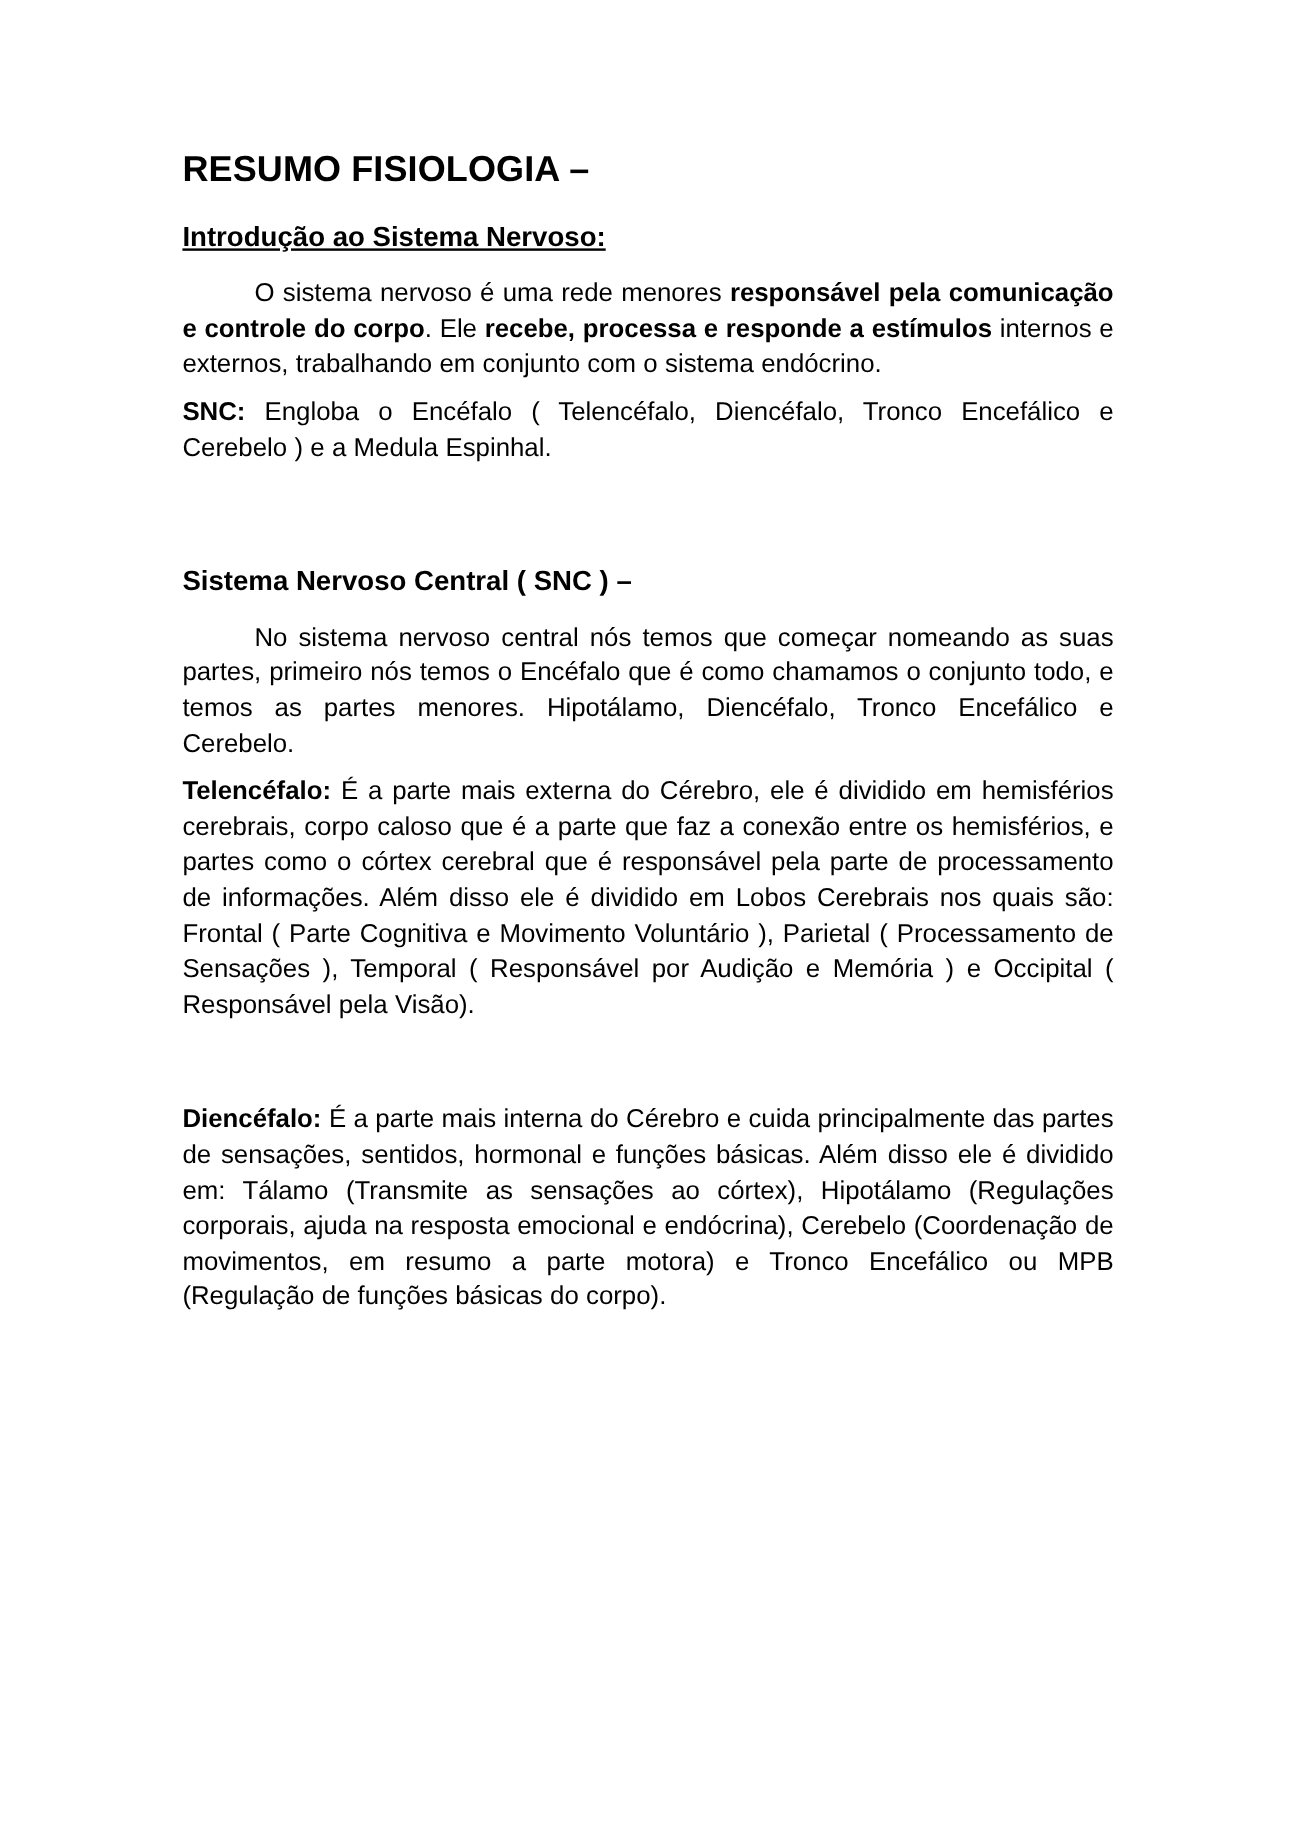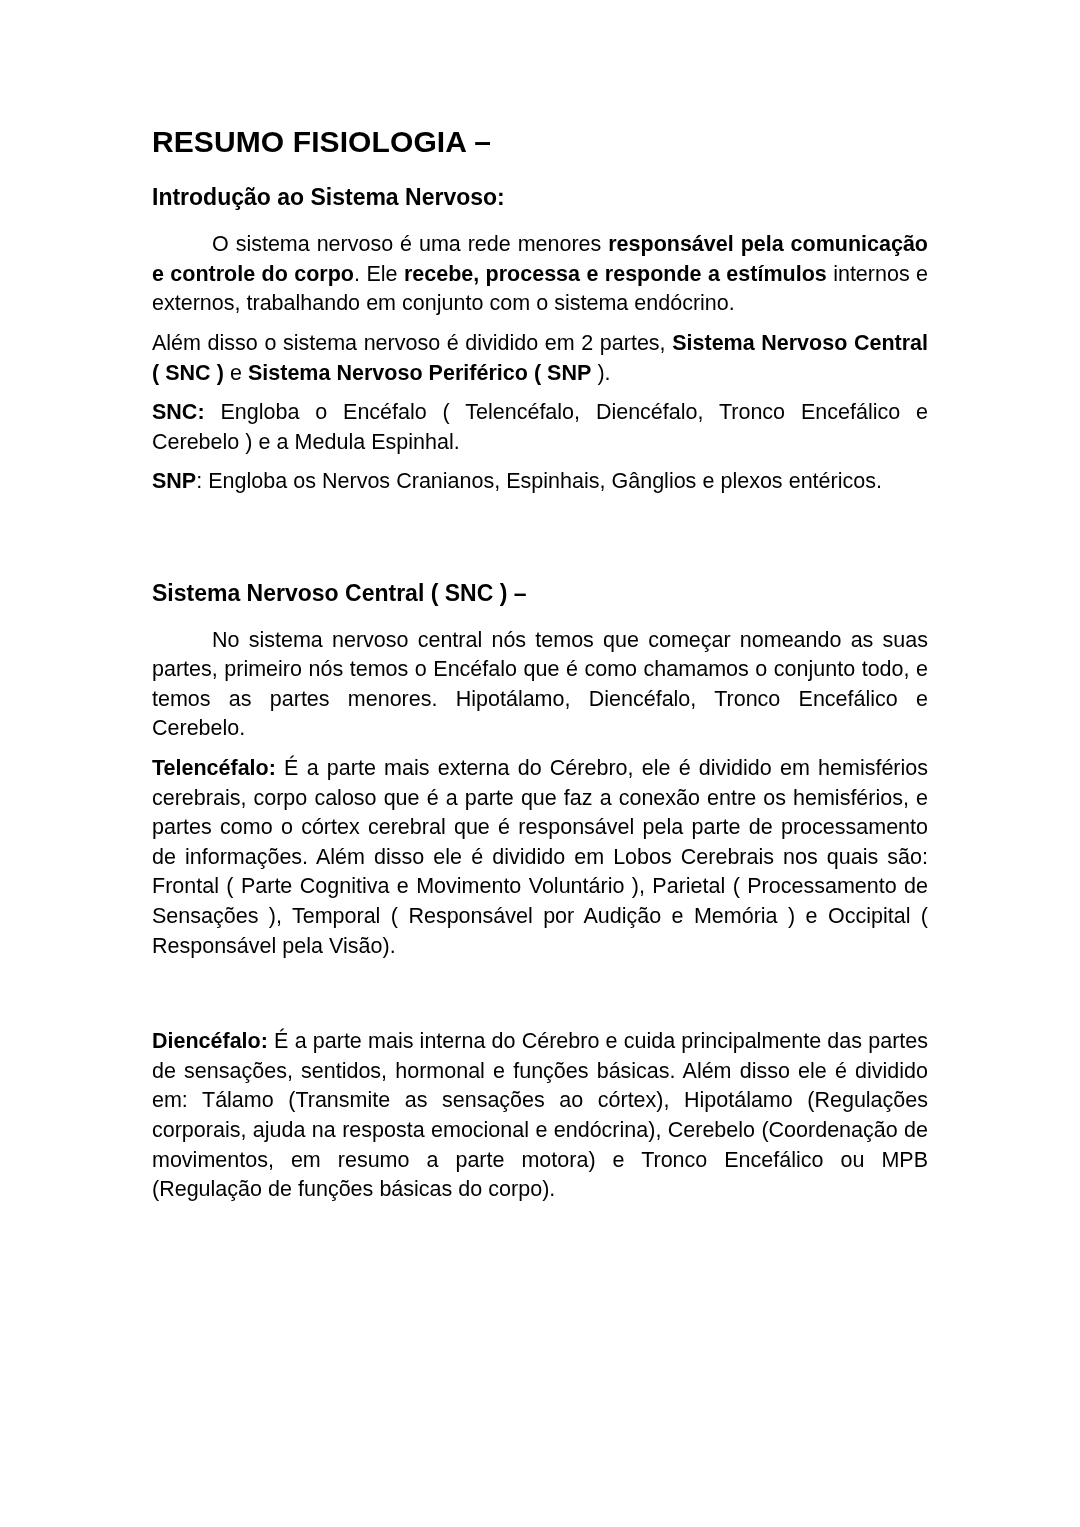--- a/index.html
+++ b/index.html
@@ -45,20 +45,21 @@
     line-height: 1.2;
     margin: 0;
     padding-top: 74px;
   }
   .h-sub {
     font-size: 23px;
     font-weight: bold;
     line-height: 1.25;
     margin: 0;
     padding-top: 24px;
+    text-decoration: underline;
   }
   .h-section2 {
     font-size: 23px;
     font-weight: bold;
     line-height: 1.25;
     margin: 0;
     padding-top: 82px;
   }
 
   
@@ -93,31 +94,25 @@
 
     <h1 class="doc-title">RESUMO FISIOLOGIA –</h1>
 
 
     <h3 class="h-sub">Introdução ao Sistema Nervoso:</h3>
 
     <p class="body indent first-after-head">
       <span>O sistema nervoso é uma rede menores </span><b>responsável pela comunicação e controle do corpo</b><span>. Ele </span><b>recebe, processa e responde a estímulos</b><span> internos e externos, trabalhando em conjunto com o sistema endócrino.</span>
     </p>
 
-    <p class="body tight">
-      <span>Além disso o sistema nervoso é dividido em 2 partes, </span><b>Sistema Nervoso Central ( SNC )</b><span> e </span><b>Sistema Nervoso Periférico ( SNP</b><span> ).</span>
-    </p>
 
     <p class="body tight">
       <b>SNC:</b><span> Engloba o Encéfalo ( Telencéfalo, Diencéfalo, Tronco Encefálico e Cerebelo ) e a Medula Espinhal.</span>
     </p>
 
-    <p class="body tight">
-      <b>SNP</b><span>: Engloba os Nervos Cranianos, Espinhais, Gânglios e plexos entéricos.</span>
-    </p>
 
     <h2 class="h-section2">Sistema Nervoso Central ( SNC ) –</h2>
 
     <p class="body indent first-after-head">
       <span>No sistema nervoso central nós temos que começar nomeando as suas partes, primeiro nós temos o Encéfalo que é como chamamos o conjunto todo, e temos as partes menores. Hipotálamo, Diencéfalo, Tronco Encefálico e Cerebelo.</span>
     </p>
 
     <p class="body tight">
       <b>Telencéfalo:</b><span> É a parte mais externa do Cérebro, ele é dividido em hemisférios cerebrais, corpo caloso que é a parte que faz a conexão entre os hemisférios, e partes como o córtex cerebral que é responsável pela parte de processamento de informações. Além disso ele é dividido em Lobos Cerebrais nos quais são: Frontal ( Parte Cognitiva e Movimento Voluntário ), Parietal ( Processamento de Sensações ), Temporal ( Responsável por Audição e Memória ) e Occipital ( Responsável pela Visão).</span>
     </p>

